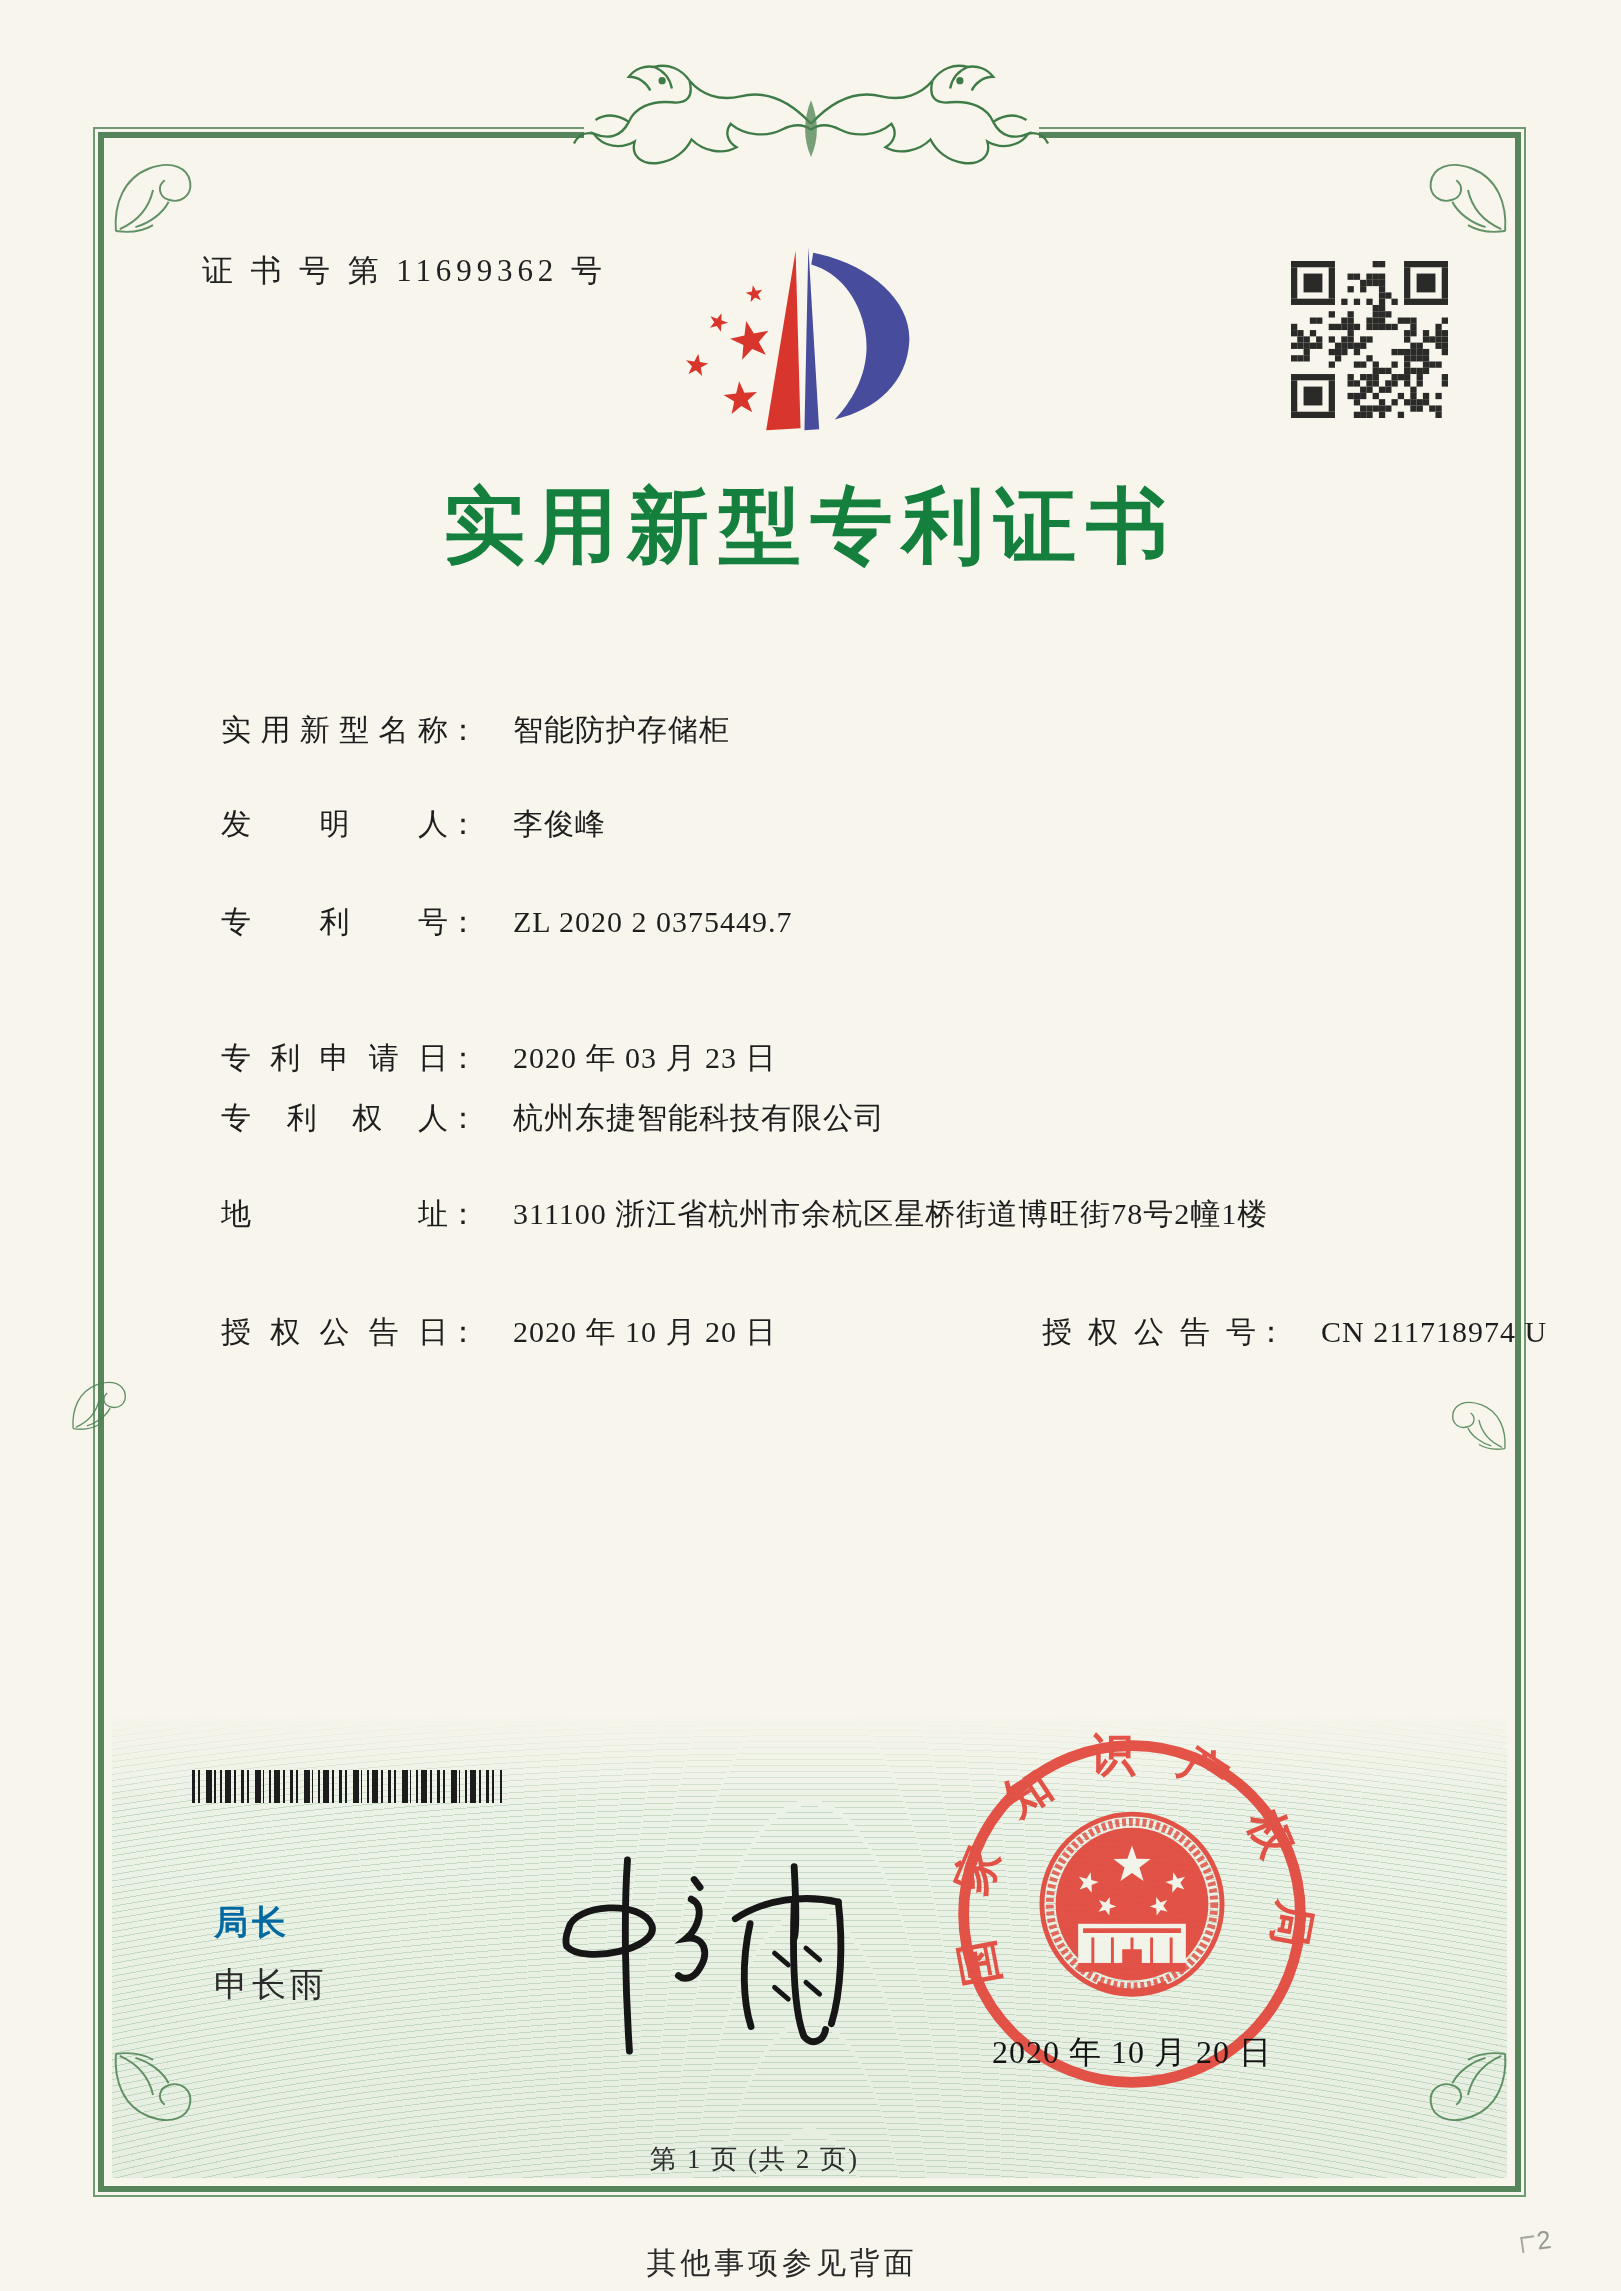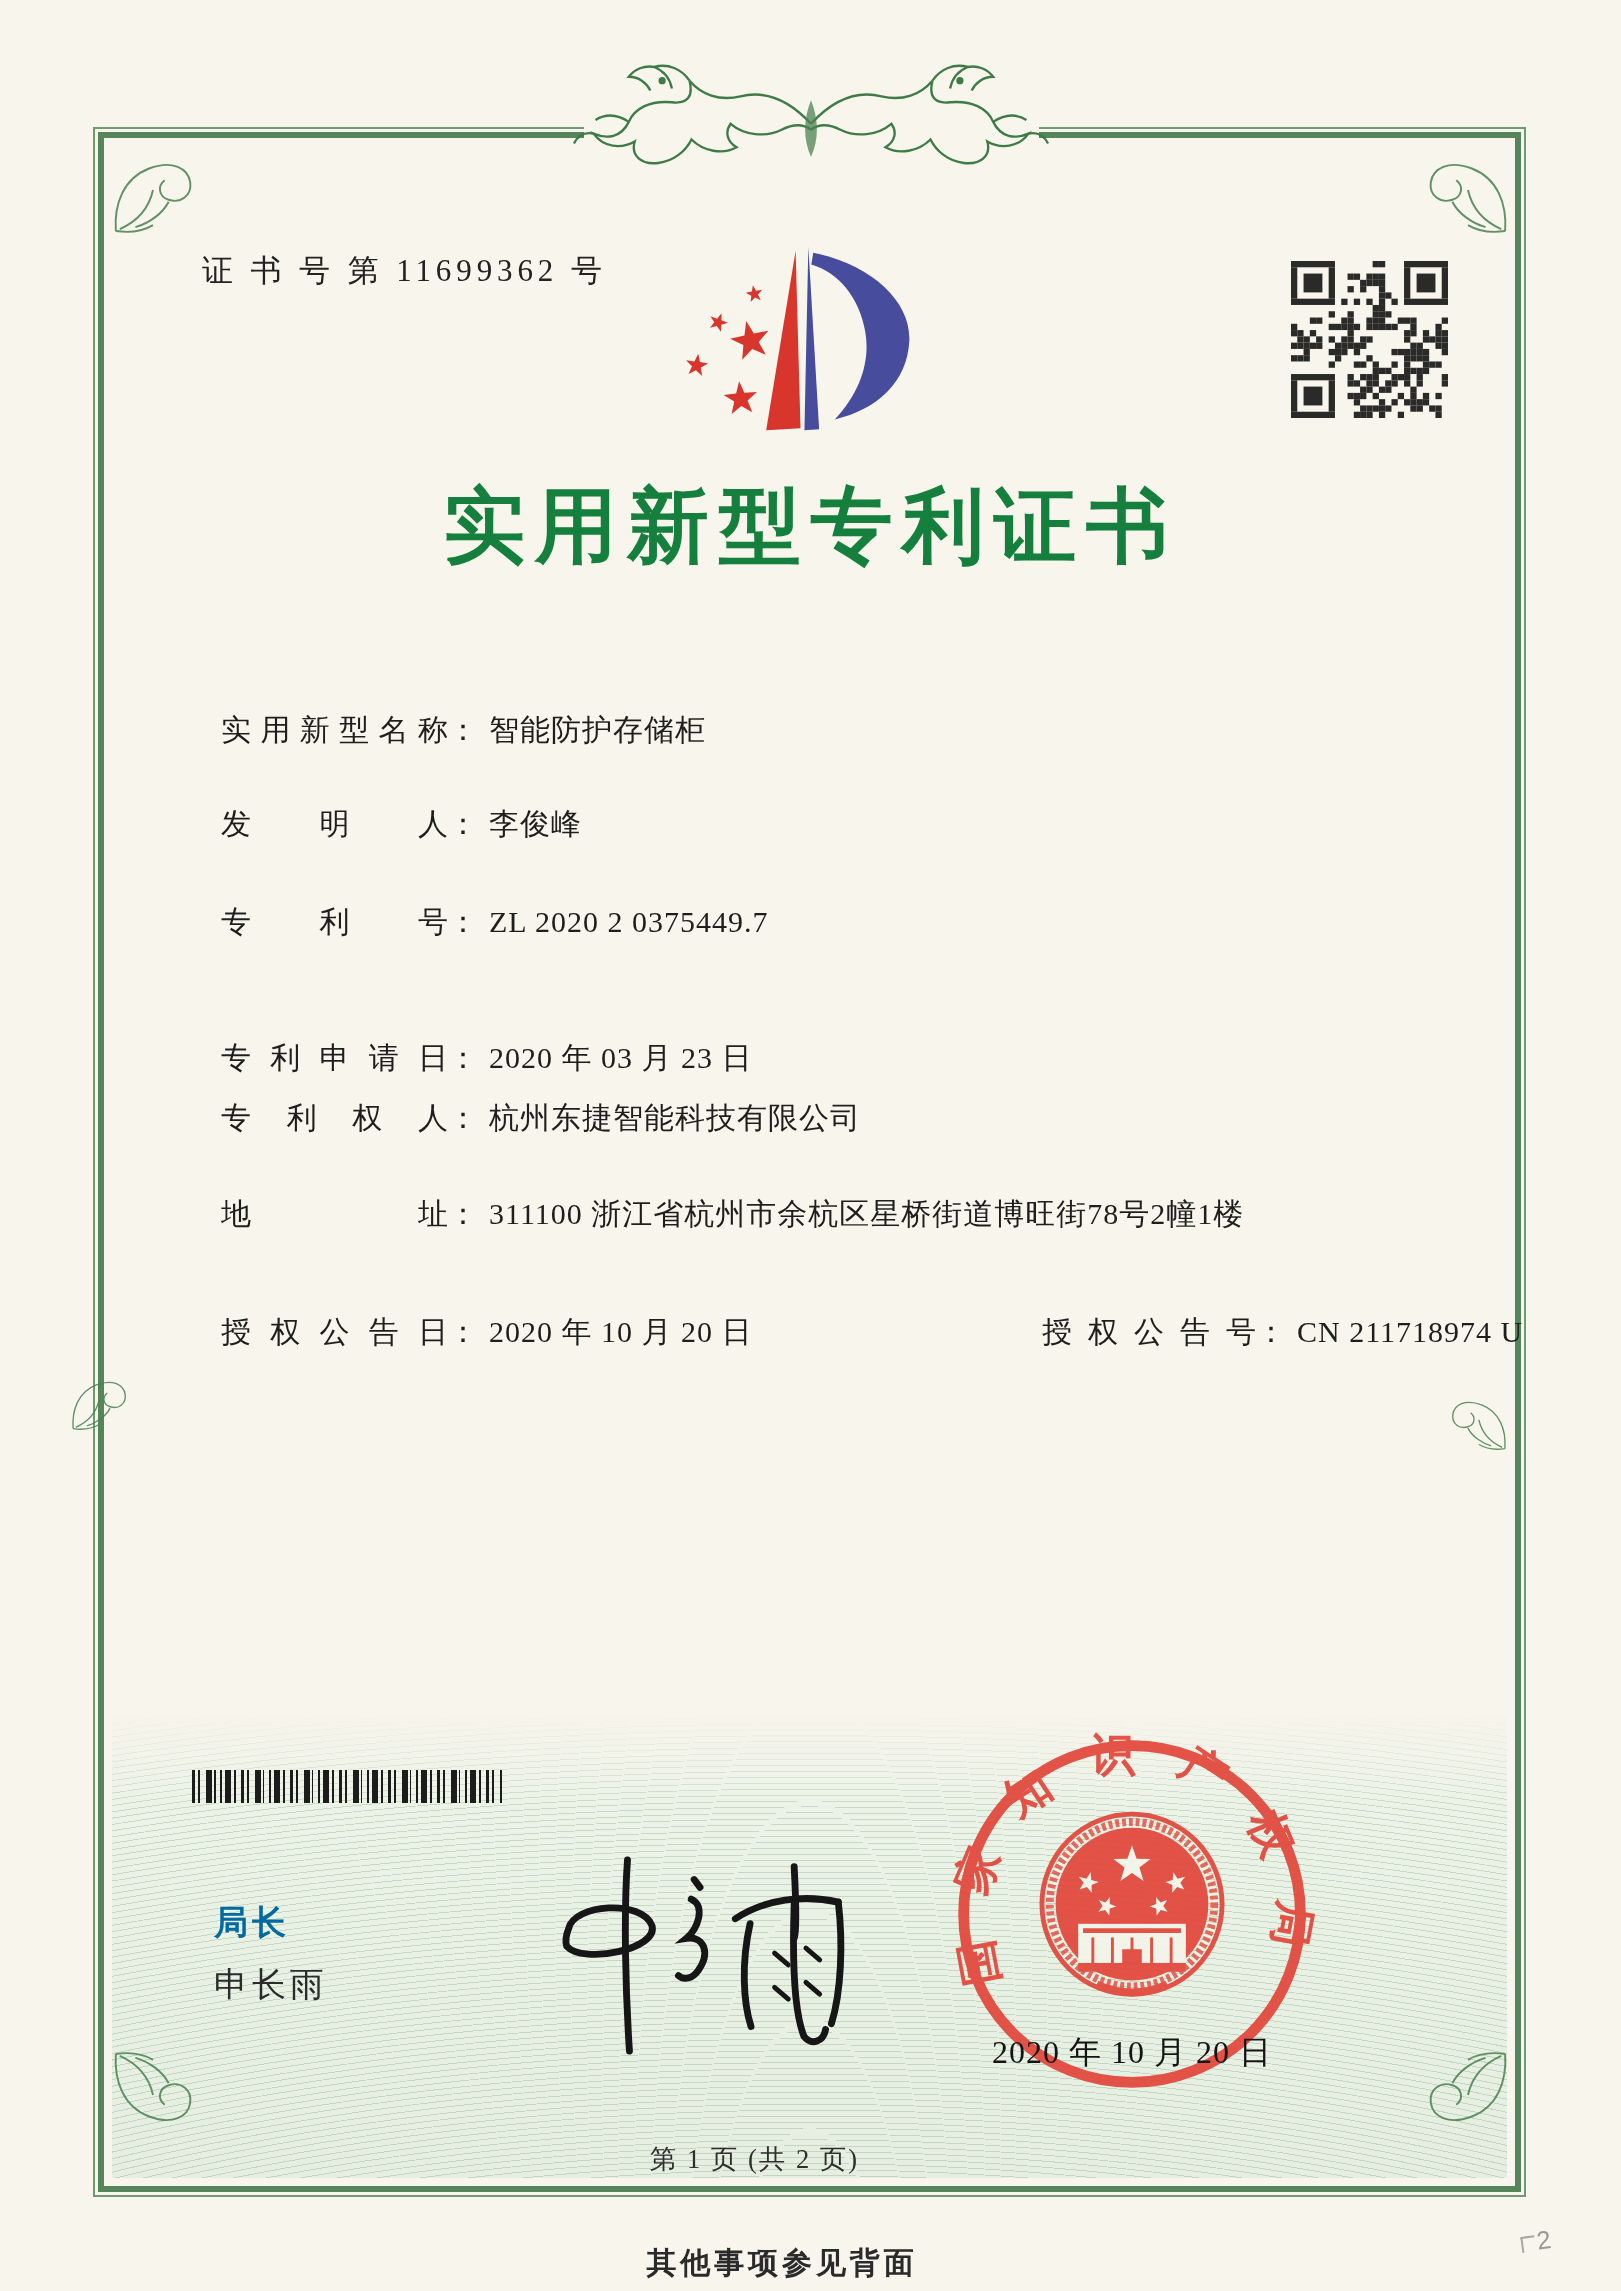--- a/index.html
+++ b/index.html
@@ -30,21 +30,21 @@
   
   .cert-no{position:absolute;left:165px;top:250px;font-size:31px;letter-spacing:4.9px;z-index:4;margin-left:37px;}
   .logo{position:absolute;left:676px;top:243px;z-index:4;}
   .qr{position:absolute;left:1291px;top:261px;z-index:4;}
   .title{position:absolute;left:0;width:1621px;top:472px;text-align:center;
     font-size:82px;font-weight:700;letter-spacing:9.8px;color:#15803d;z-index:4;}
   
   .field-row{position:absolute;left:221px;font-size:30px;white-space:nowrap;z-index:4;color:#1e1e1e;}
   .field-label{display:inline-block;width:227px;text-align:justify;text-align-last:justify;vertical-align:top;}
   .field-sep{display:inline-block;}
-  .field-value{display:inline-block;margin-left:11px;letter-spacing:1px;}
+  .field-value{display:inline-block;margin-left:35px;letter-spacing:1px;}
   .pair2{position:absolute;left:821px;top:0;white-space:nowrap;}
   .pair2 .field-label{width:214px;}
   
   .body-text{position:absolute;left:182px;top:1358px;width:1259px;font-size:29px;
     line-height:48px;text-align:justify;color:#1f1f1f;z-index:4;}
   .body-text p{margin:0 0 7.8px 0;text-indent:61px;}
   
   .barcode{position:absolute;left:192px;top:1770px;width:310px;height:33px;z-index:4;
     background:repeating-linear-gradient(90deg,
       #1c1c1c 0 2.9px,transparent 2.9px 5.9px,#1c1c1c 5.9px 7.8px,transparent 7.8px 13.7px,
@@ -55,21 +55,21 @@
     font-family:"Liberation Sans","DejaVu Sans",sans-serif;color:#0369a1;letter-spacing:3.9px;font-weight:bold;}
   .signer-name{position:absolute;left:214px;top:1962px;font-size:34px;z-index:4;
     font-family:"Liberation Sans","DejaVu Sans",sans-serif;color:#2b2b2b;letter-spacing:3.9px;}
   .signature{position:absolute;left:451px;top:1845px;z-index:5;}
   .seal{position:absolute;left:946px;top:1728px;z-index:5;opacity:.93;}
   .seal-date{position:absolute;left:946px;top:2031px;width:372px;text-align:center;
     font-size:32px;color:#141414;z-index:6;letter-spacing:1px;}
   .page-info{position:absolute;left:0;top:2141px;width:1509px;text-align:center;
     font-size:26.5px;color:#2e2e2e;z-index:4;letter-spacing:2px;}
   .back-note{position:absolute;left:0;top:2243px;width:1564px;text-align:center;
-    font-size:30px;color:#2a2a2a;z-index:4;letter-spacing:3.9px;font-weight:bold;}
+    font-size:30px;color:#2a2a2a;z-index:4;letter-spacing:3.9px;}
   .corner-mark{position:absolute;left:1521px;top:2227px;font-size:25.5px;color:#9a9a94;
     transform:rotate(-8deg);z-index:4;font-family:"Liberation Sans",sans-serif;}
   .corner-mark::before{content:"";display:inline-block;width:11.8px;height:13.7px;
     border-left:2px solid #a8a8a2;border-top:2px solid #a8a8a2;margin-right:2px;vertical-align:middle;}
 </style>
 </head>
 <body>
 
 <svg width="0" height="0" style="position:absolute">
   <defs>

